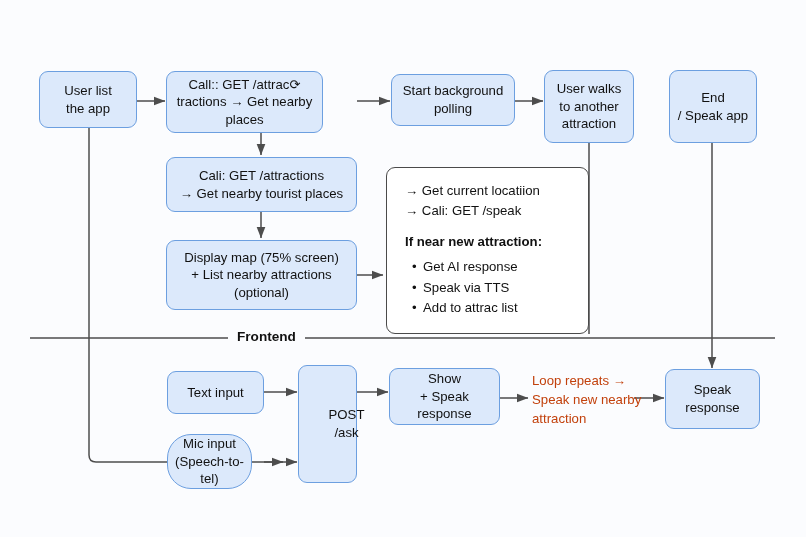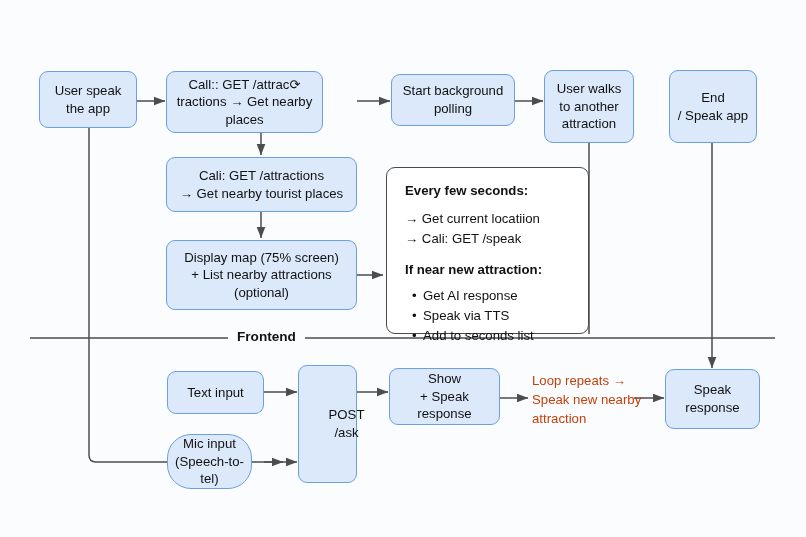--- a/index.html
+++ b/index.html
@@ -129,21 +129,21 @@
 
       <path d="M500,398 L528,398" marker-end="url(#arw)"></path>
 
       <path d="M634,398 L664,398" marker-end="url(#arw)"></path>
 
       <path d="M30,338 L236,338" stroke-width="1.4"></path>
       <path d="M305,338 L775,338" stroke-width="1.4"></path>
     </g>
   </svg>
 
-  <div class="node" style="left:39px; top:71px; width:98px; height:57px;">User speak
+  <div class="node" style="left:39px; top:71px; width:98px; height:57px;">User list
 the app</div>
 
   <div class="node" style="left:166px; top:71px; width:157px; height:62px;">Call:: GET /attrac⟳
 tractions → Get nearby places</div>
 
   <div class="node" style="left:391px; top:74px; width:124px; height:52px;">Start background
 polling</div>
 
   <div class="node" style="left:544px; top:70px; width:90px; height:73px;">User walks
 to another
@@ -153,29 +153,28 @@
 / Speak app</div>
 
   <div class="node" style="left:166px; top:157px; width:191px; height:55px;">Cali: GET /attractions
 → Get nearby tourist places</div>
 
   <div class="node" style="left:166px; top:240px; width:191px; height:70px;">Display map (75% screen)
 + List nearby attractions
 (optional)</div>
 
   <div class="note" style="left:386px; top:167px; width:203px; height:167px;">
-    <div class="hd">Every few seconds:</div>
     <div class="ln">→ Get current locatiion</div>
     <div class="ln">→ Cali: GET /speak</div>
     <div class="gap"></div>
     <div class="hd" style="margin-bottom:8px;">If near new attraction:</div>
     <ul>
       <li>Get AI response</li>
       <li>Speak via TTS</li>
-      <li>Add to seconds  list</li>
+      <li>Add to attrac  list</li>
     </ul>
   </div>
 
   <div class="divider-label" style="left:228px; top:329px;">Frontend</div>
 
   <div class="node" style="left:167px; top:371px; width:97px; height:43px;text-align:right;">Text input</div>
 
   <div class="node" style="left:167px; top:434px; width:85px; height:55px;border-radius:24px;">Mic input
 (Speech-to-tel)</div>
 

